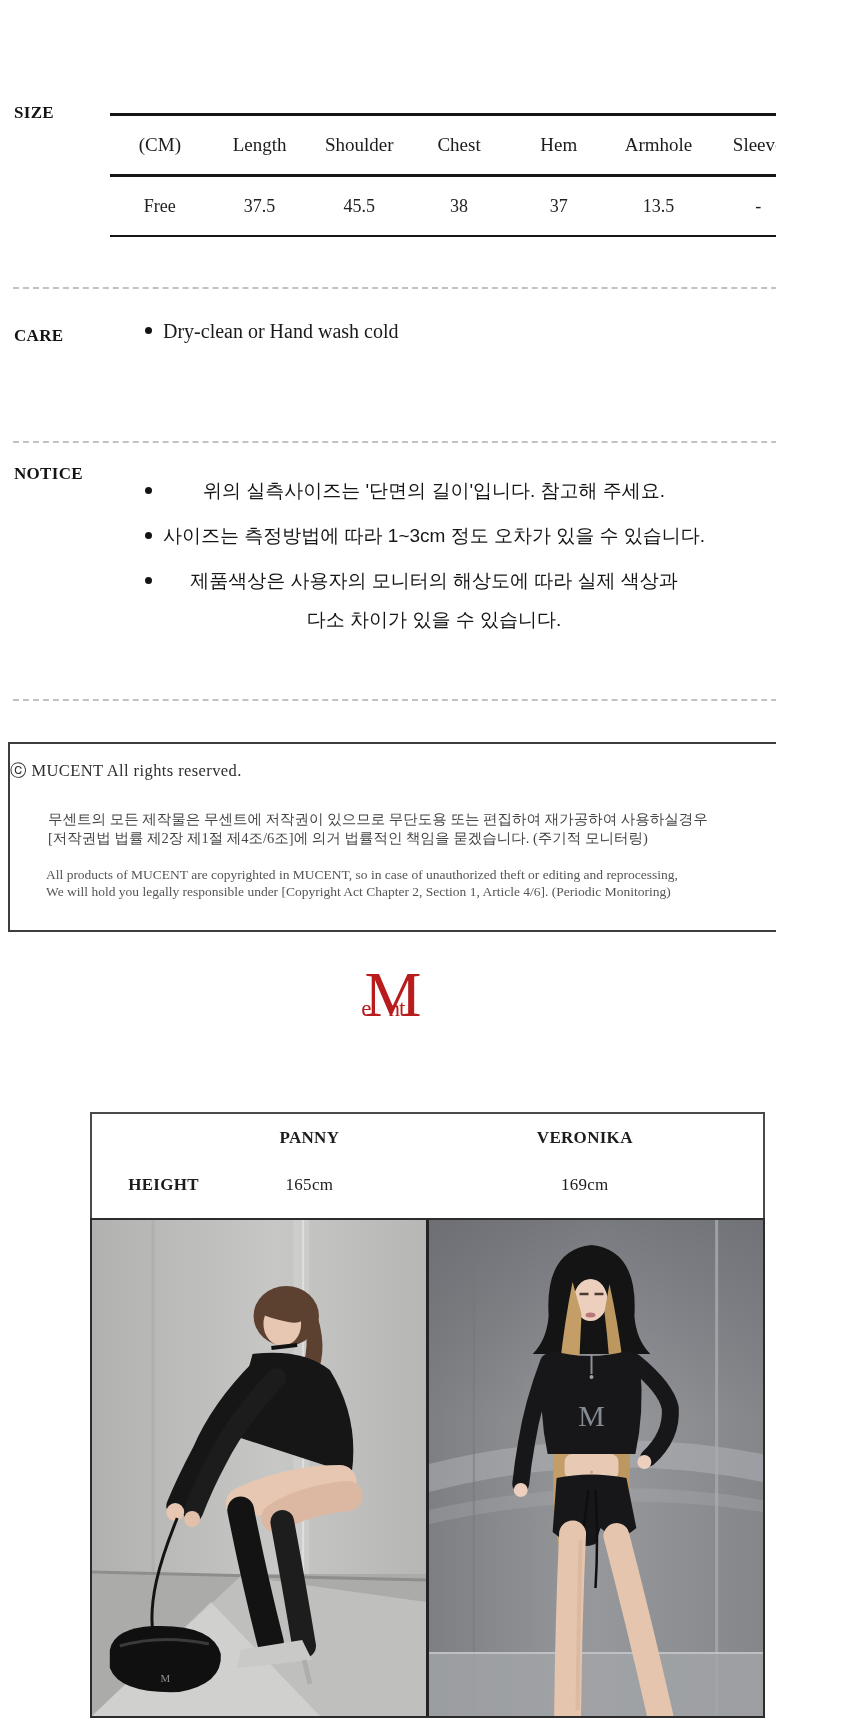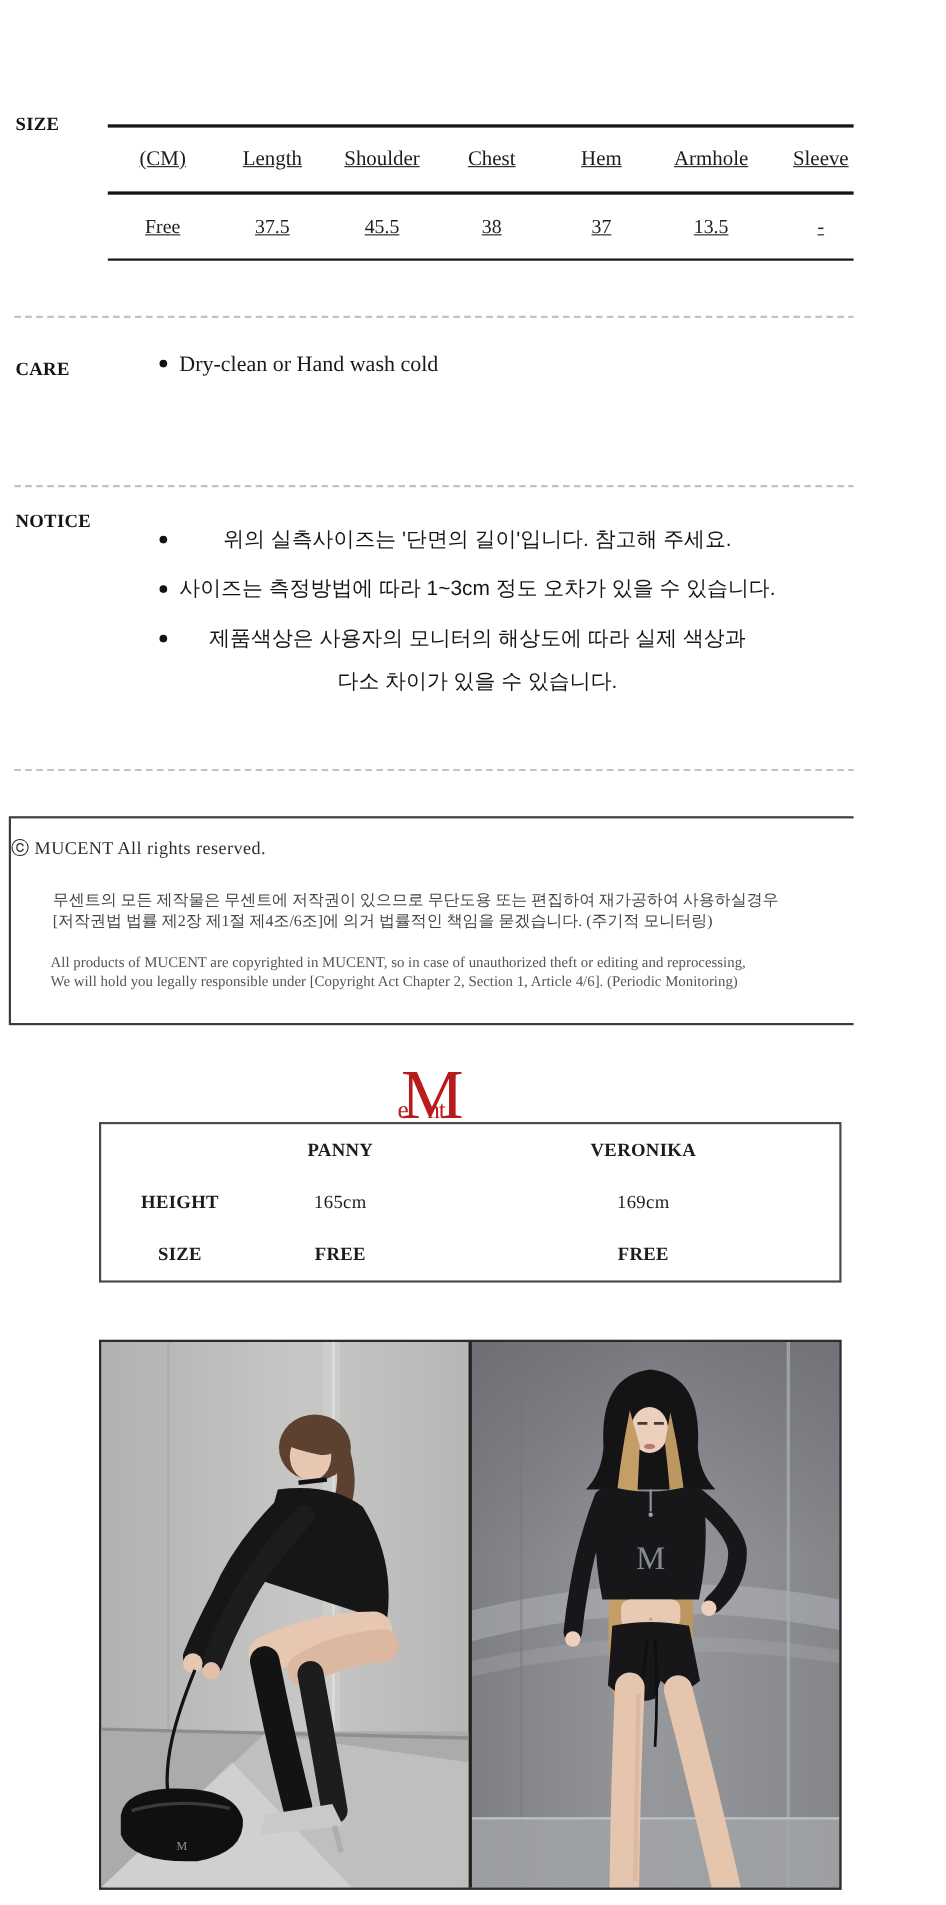--- a/index.html
+++ b/index.html
@@ -7,21 +7,21 @@
   .page {
     position:relative; width:776px; height:1732px; background:#fff;
     font-family:"Liberation Serif", serif; color:#1d1d1d; overflow:hidden;
   }
   
   .sec-label {
     position:absolute; left:14px; font-size:17px; font-weight:700;
     letter-spacing:.3px; color:#141414; font-family:"Liberation Serif", serif;
   }
   
-  .size-table { position:absolute; left:98px; top:113px; width:698px;text-decoration:underline; }
+  .size-table { position:absolute; left:110px; top:113px; width:698px; }
   .st-head {
     display:flex; align-items:center; height:64px;
     border-top:3px solid #151515; border-bottom:3px solid #151515;
   }
   .st-head .cell { flex:1; text-align:center; font-size:19px; color:#1c1c1c; }
   .st-body { display:flex; align-items:center; height:60px; border-bottom:2px solid #151515; }
   .st-body .cell { flex:1; text-align:center; font-size:18px; color:#222; }
   
   .dashed { position:absolute; left:13px; width:834px; border-top:2px dashed #c2c2c2; height:0; }
   .dv1 { top:287px; } .dv2 { top:441px; } .dv3 { top:699px; }
@@ -49,21 +49,21 @@
   .cr-en { margin:18px 0 0 36px; font-size:13.5px; line-height:17px; color:#555; }
   
   .logo { position:absolute; left:0; top:960px; width:100%; text-align:center; line-height:70px; color:#b91c1c; }
   .lg-M { font-size:64px; position:relative; z-index:2; }
   .lg-e { font-size:23px; margin-right:-7px; position:relative; z-index:1; }
   .lg-n { font-size:23px; margin-left:-33px; position:relative; z-index:1; }
   .lg-t { font-size:23px; margin-left:-1px; position:relative; z-index:1; }
   .lg-r { font-size:11px; position:relative; top:-34px; margin-left:1px; }
   
   .model-table {
-    position:absolute; left:90px; top:1020px; width:675px; height:146px;
+    position:absolute; left:90px; top:1112px; width:675px; height:146px;
     border:2px solid #4a4a4a; display:grid;
     grid-template-columns:15% 30% 55%; grid-template-rows:1fr 1fr 1fr;
     align-items:center; font-weight:700; font-size:17px; color:#1c1c1c;
     letter-spacing:.3px;
     padding-left:23px;
   }
   .mt-cell { text-align:center; }
   .mt-val { font-weight:400; }
   
   .photos {

